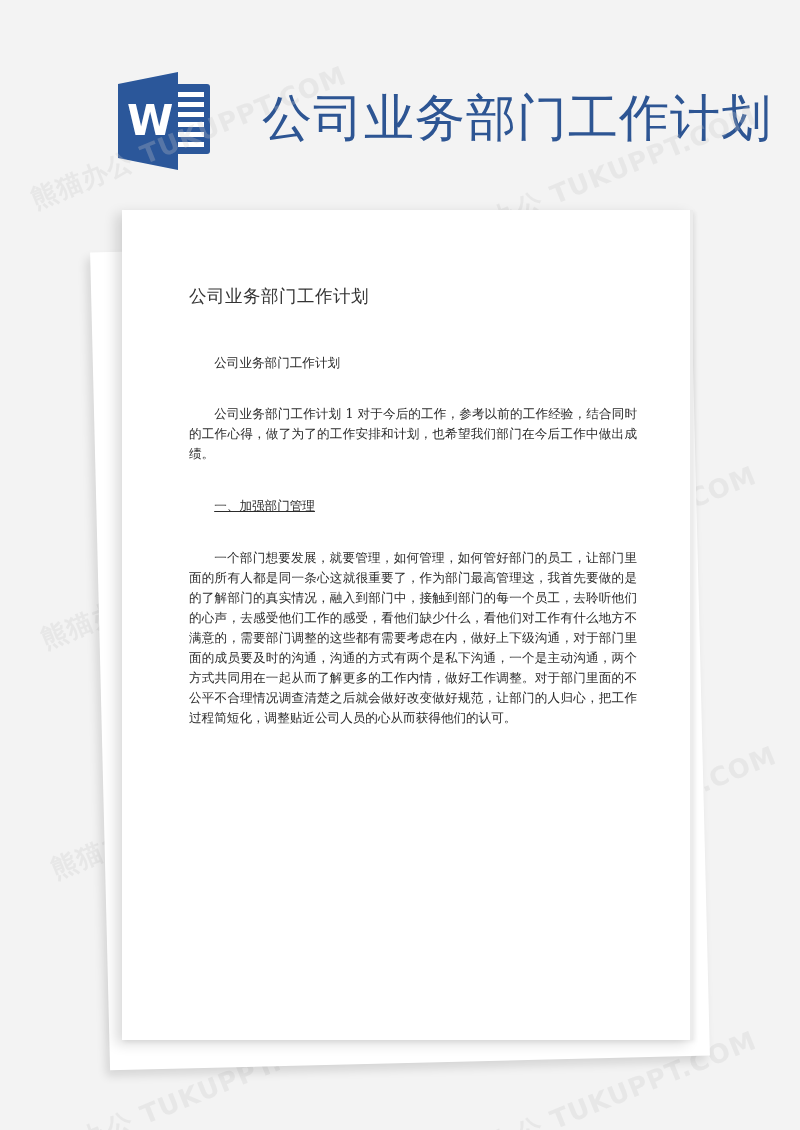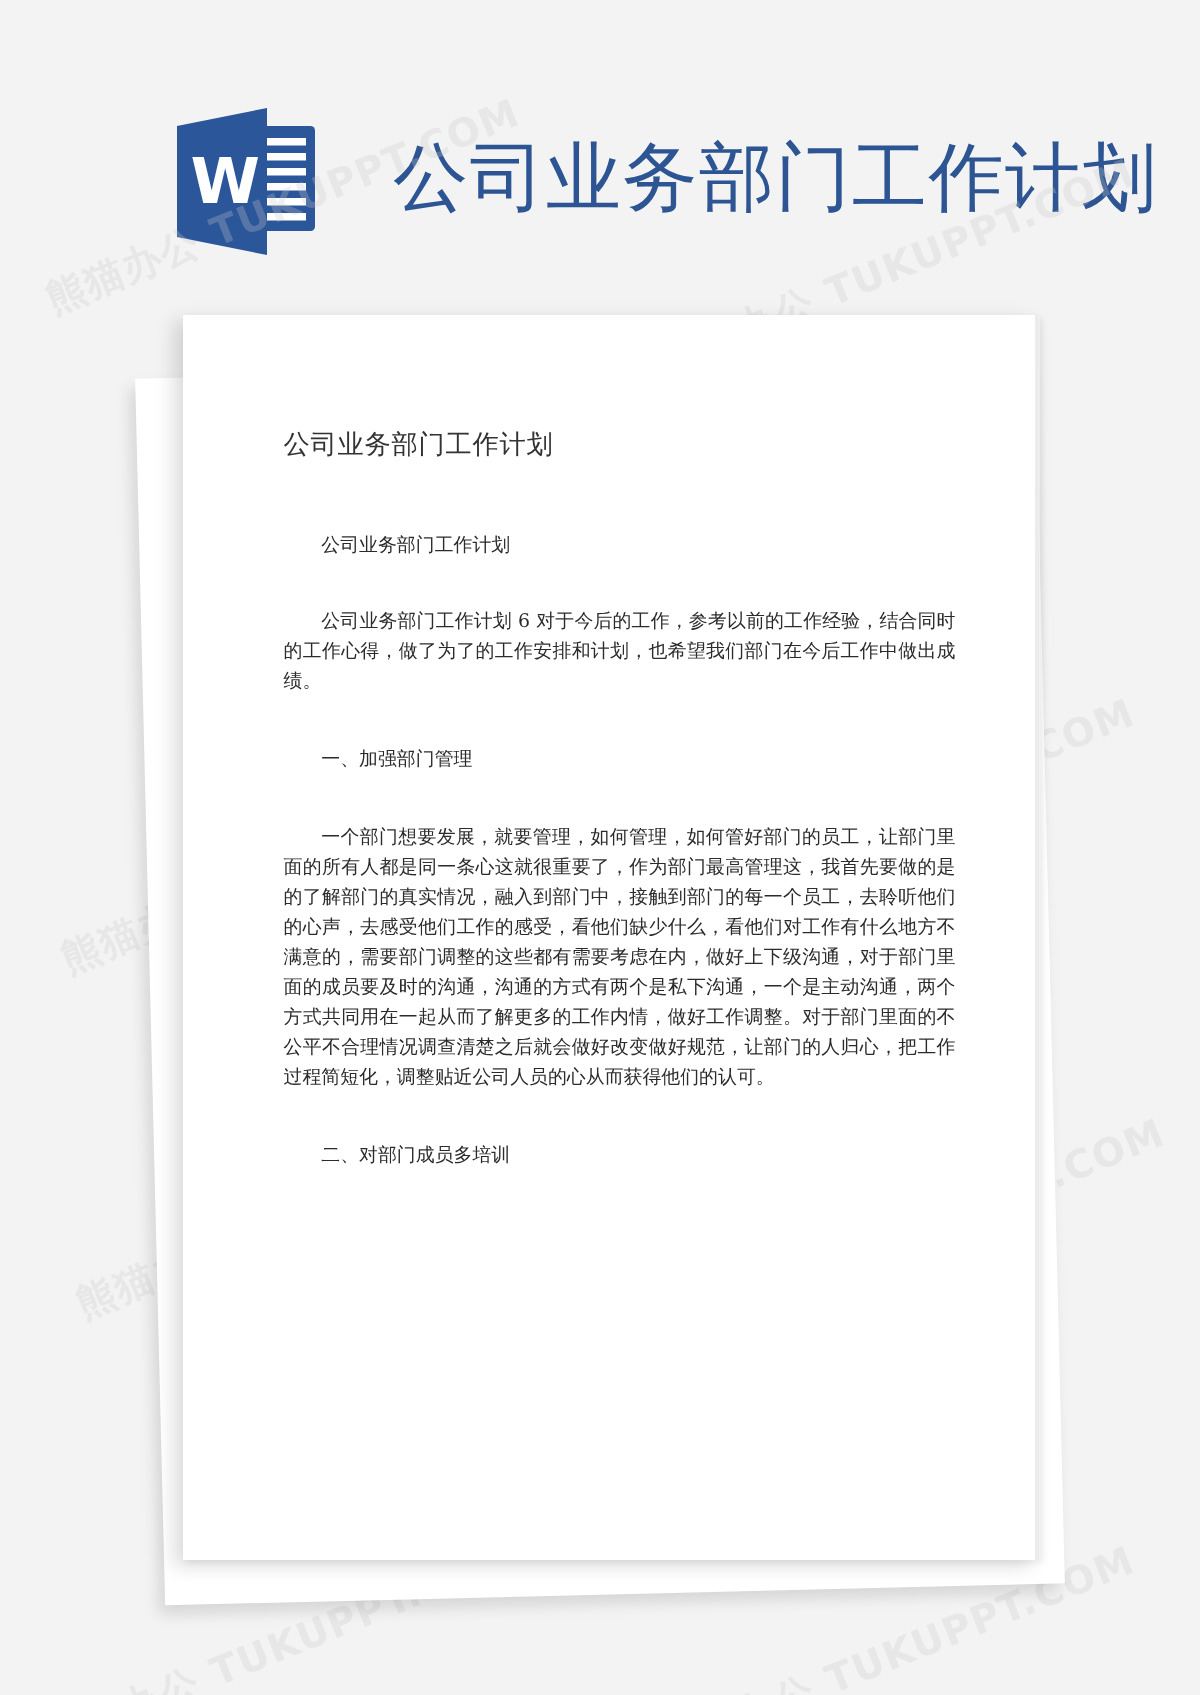--- a/index.html
+++ b/index.html
@@ -98,20 +98,21 @@
       text-indent: 2em;
     }
     .doc-body p.sub-heading {
       margin-bottom: 31px;
     }
     .doc-body p.para {
       margin-bottom: 32px;
     }
     .doc-body p.section-heading {
       margin-bottom: 32px;
+      text-decoration: underline;
     }
   </style>
 </head>
 <body>
 
 <div class="header">
   <svg class="word-logo" viewBox="0 0 105 98" xmlns="http://www.w3.org/2000/svg">
 
     <rect x="52" y="12" width="48" height="70" rx="3" fill="#2b579a"></rect>
     <rect x="60" y="20" width="34" height="5" fill="#ffffff"></rect>
@@ -137,20 +138,19 @@
 <div class="watermark" style="left:430px; top:1085px;">熊猫办公 TUKUPPT.COM</div>
 
 <div class="paper-back"></div>
 
 <div class="paper-front">
   <div class="doc-title">公司业务部门工作计划</div>
 
   <div class="doc-body">
     <p class="sub-heading">公司业务部门工作计划</p>
 
-    <p class="para">公司业务部门工作计划 6 对于今后的工作，参考以前的工作经验，结合同时的工作心得，做了为了的工作安排和计划，也希望我们部门在今后工作中做出成绩。</p>
+    <p class="para">公司业务部门工作计划 1 对于今后的工作，参考以前的工作经验，结合同时的工作心得，做了为了的工作安排和计划，也希望我们部门在今后工作中做出成绩。</p>
 
     <p class="section-heading">一、加强部门管理</p>
     <p class="para">一个部门想要发展，就要管理，如何管理，如何管好部门的员工，让部门里面的所有人都是同一条心这就很重要了，作为部门最高管理这，我首先要做的是的了解部门的真实情况，融入到部门中，接触到部门的每一个员工，去聆听他们的心声，去感受他们工作的感受，看他们缺少什么，看他们对工作有什么地方不满意的，需要部门调整的这些都有需要考虑在内，做好上下级沟通，对于部门里面的成员要及时的沟通，沟通的方式有两个是私下沟通，一个是主动沟通，两个方式共同用在一起从而了解更多的工作内情，做好工作调整。对于部门里面的不公平不合理情况调查清楚之后就会做好改变做好规范，让部门的人归心，把工作过程简短化，调整贴近公司人员的心从而获得他们的认可。</p>
 
-    <p class="section-heading">二、对部门成员多培训</p>
   </div>
 </div>
 
 </body></html>

